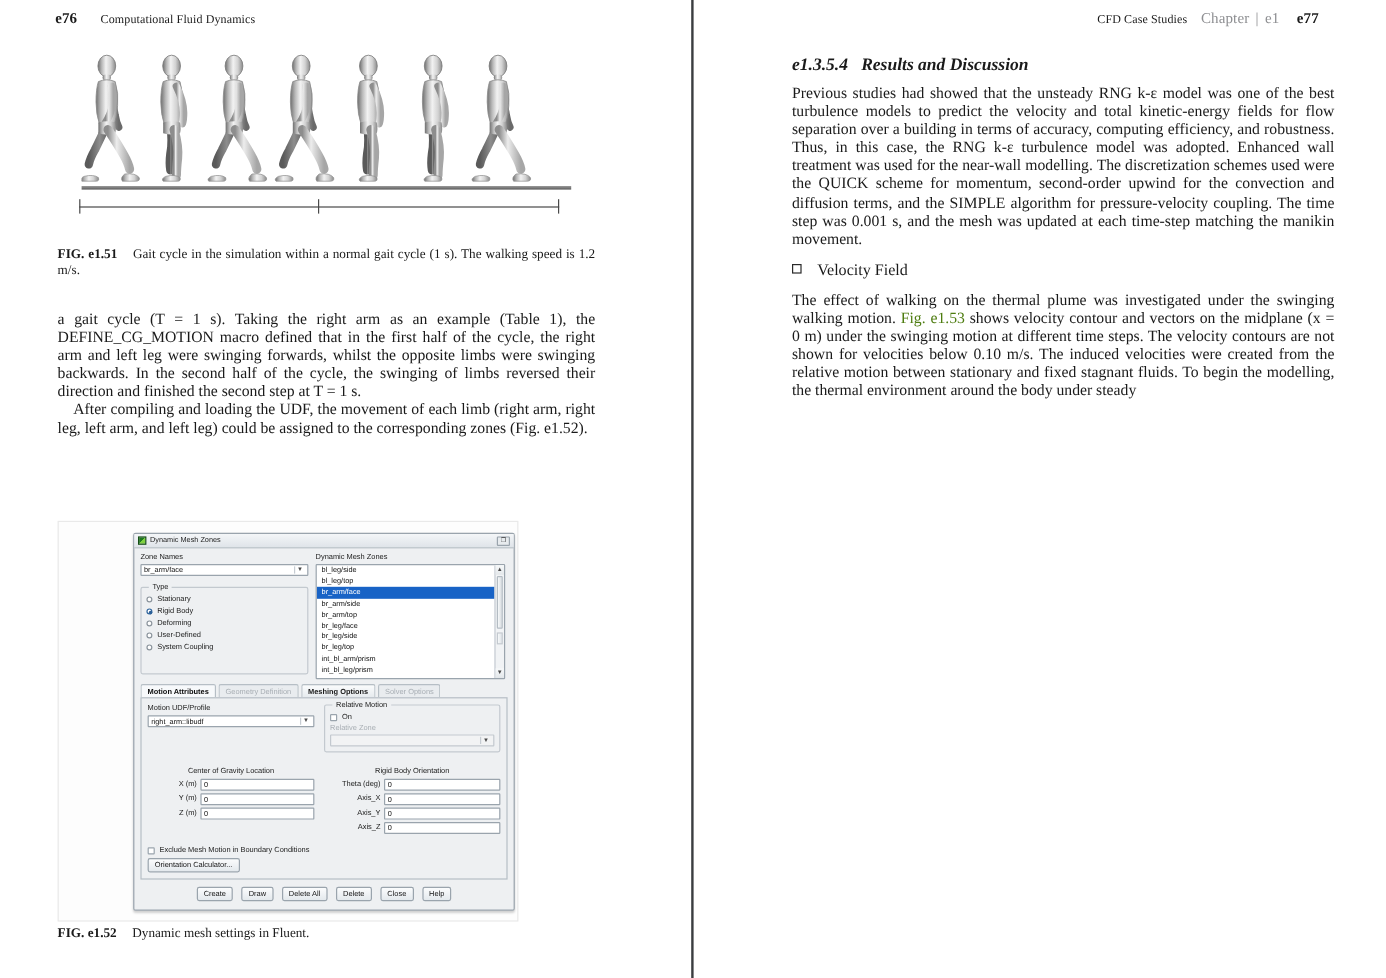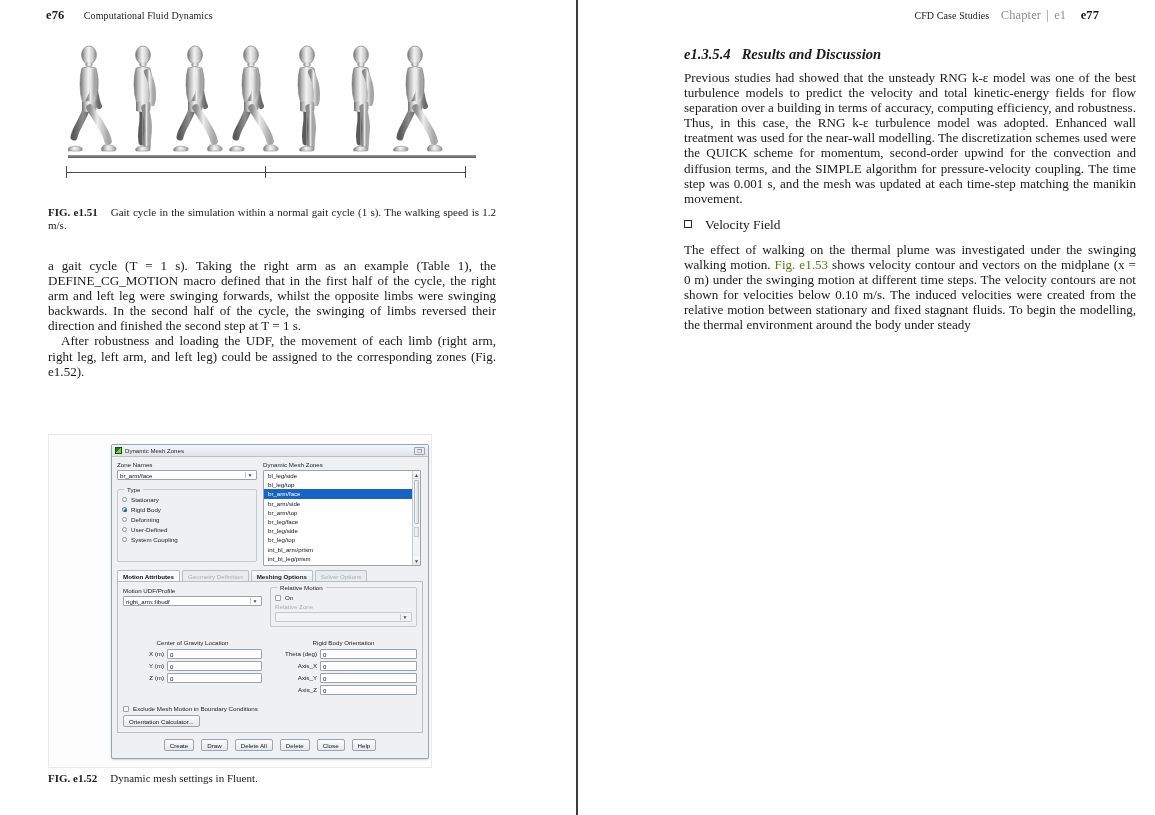--- a/index.html
+++ b/index.html
@@ -292,21 +292,21 @@
       </div>
 
     </div>
 
     <div class="caption" style="position:absolute;left:48px;top:206px;width:448px;">
       <span class="lbl">FIG. e1.51</span><span class="lbl-sp"></span><span>Gait cycle in the simulation within a normal gait cycle (1 s). The walking speed is 1.2 m/s.</span>
     </div>
 
     <div class="col" style="left:48px;top:258px;width:448px;">
       <p class="body">a gait cycle (T = 1 s). Taking the right arm as an example (Table 1), the DEFINE_CG_MOTION macro defined that in the first half of the cycle, the right arm and left leg were swinging forwards, whilst the opposite limbs were swinging backwards. In the second half of the cycle, the swinging of limbs reversed their direction and finished the second step at T = 1 s.</p>
-      <p class="body">After robustness and loading the UDF, the movement of each limb (right arm, right leg, left arm, and left leg) could be assigned to the corresponding zones (Fig. e1.52).</p>
+      <p class="body">After compiling and loading the UDF, the movement of each limb (right arm, right leg, left arm, and left leg) could be assigned to the corresponding zones (Fig. e1.52).</p>
     </div>
 
     <div class="fluent-fig">
       <div class="fluent-dlg">
 
         <div class="dlg-title">
           <span class="dlg-icon"></span>
           <span class="dlg-title-text">Dynamic Mesh Zones</span>
           <span class="dlg-close">❐</span>
         </div>
@@ -474,21 +474,21 @@
     <div class="runhead runhead-right">
       <span class="runhead-title">CFD Case Studies</span>
       <span style="display:inline-block;width:5px"></span>
       <span class="chapter-mark">Chapter</span>
       <span class="rule-pipe">|</span>
       <span class="chapter-mark">e1</span>
       <span style="display:inline-block;width:8px"></span>
       <span class="folio">e77</span>
     </div>
 
-    <div class="col" style="left:80px;top:46px;width:452px;margin-left:24px;">
+    <div class="col" style="left:80px;top:46px;width:452px;">
       <div class="sec-head">
         <span class="num">e1.3.5.4</span><span>Results and Discussion</span>
       </div>
 
       <p class="body">Previous studies had showed that the unsteady RNG k-ε model was one of the best turbulence models to predict the velocity and total kinetic-energy fields for flow separation over a building in terms of accuracy, computing efficiency, and robustness. Thus, in this case, the RNG k-ε turbulence model was adopted. Enhanced wall treatment was used for the near-wall modelling. The discretization schemes used were the QUICK scheme for momentum, second-order upwind for the convection and diffusion terms, and the SIMPLE algorithm for pressure-velocity coupling. The time step was 0.001 s, and the mesh was updated at each time-step matching the manikin movement.</p>
 
       <div class="sub-head">
         <span class="sqbullet"></span>
         <span>Velocity Field</span>
       </div>

